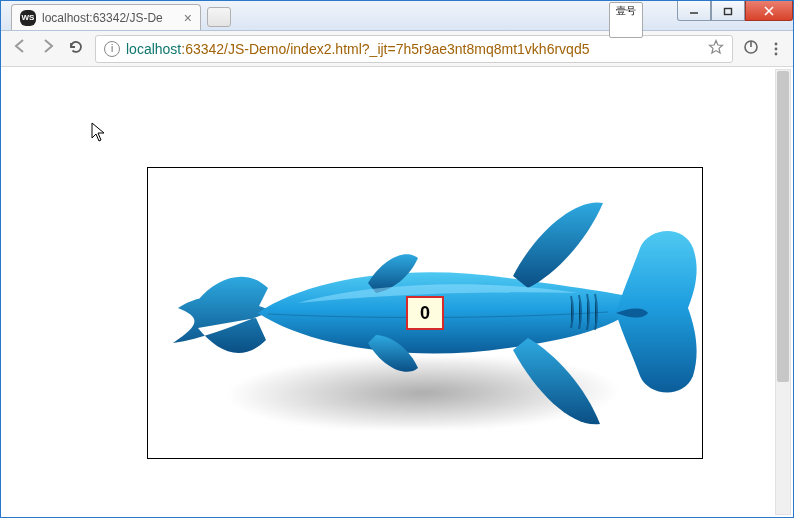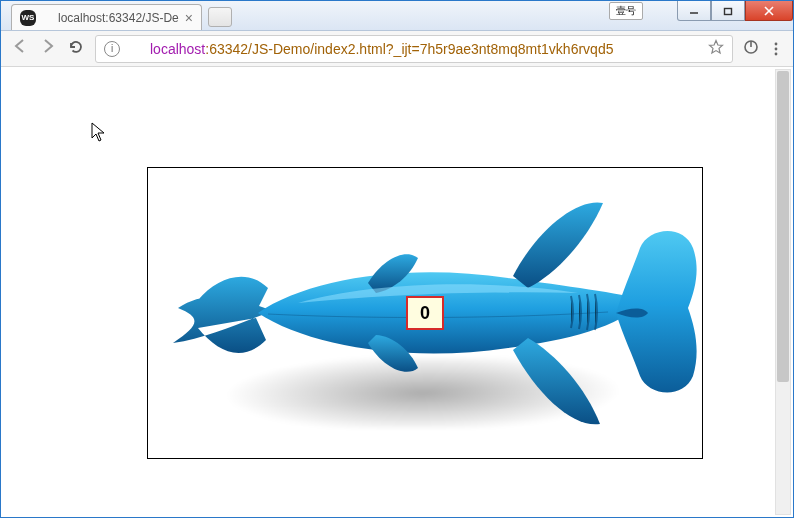--- a/index.html
+++ b/index.html
@@ -20,21 +20,21 @@
     display: flex; align-items: flex-end;
     position: relative;
   }
   .win-controls {
     position: absolute; right: 0; top: 0;
     display: flex; gap: 0;
   }
   .indicator {
     position: absolute; right: 150px; top: 1px;
     background: #fff; border: 1px solid #aaa; border-radius: 2px;
-    font-size: 10px; padding: 0 6px; height: 18px; line-height: 16px;
+    font-size: 10px; padding: 0 6px; height: 36px; line-height: 16px;
   }
   .wbtn {
     width: 34px; height: 20px;
     border: 1px solid #8a9bb0; border-top: none;
     background: linear-gradient(to bottom,#f6f9fd,#dfe8f3);
     display: flex; align-items: center; justify-content: center;
     font-size: 11px; color: #333;
   }
   .wbtn.min { border-bottom-left-radius: 3px; }
   .wbtn.close {
@@ -52,21 +52,21 @@
     display: flex; align-items: center;
     padding: 0 8px; gap: 6px;
     font-size: 12px; color: #555;
     position: relative;
   }
   .favicon {
     width: 16px; height: 16px; background:#222;color:#fff;
     font-size:8px;font-weight:bold;display:flex;align-items:center;justify-content:center;
     border-radius:6px;
   }
-  .tab-title { flex:1; white-space:nowrap; overflow:hidden; text-overflow:clip;margin-left:16px; }
+  .tab-title { flex:1; white-space:nowrap; overflow:hidden; text-overflow:clip; }
   .tab-close { font-size: 14px; color:#777; }
   .newtab {
     width: 24px; height: 20px; margin-left:6px; margin-bottom:3px;
     border:1px solid #b0b0b0; border-radius:3px;
     background:linear-gradient(#f5f5f5,#e4e4e4);
   }
   
   
   .toolbar {
     height: 36px;
@@ -84,21 +84,21 @@
     display:flex; align-items:center;
     padding:0 8px; gap:6px;
     font-size:14px; color:#333;
   }
   .omnibox .info {
     width:16px;height:16px;border:1px solid #888;border-radius:50%;
     display:flex;align-items:center;justify-content:center;
     font-size:10px;color:#666;
   }
   .urltext { flex:1; white-space:nowrap; overflow:hidden; }
-  .urltext .host { color:#a21caf;margin-left:24px; }
+  .urltext .host { color:#0f766e; }
   .urltext .rest { color:#a16207; }
   .star { color:#888; font-size:16px; }
   .dots { color:#666; font-size:18px; letter-spacing:0; line-height:0; }
   
   
   .viewport {
     flex:1; position:relative; background:#fff;
   }
   .vscroll {
     position:absolute; right:2px; top:2px; bottom:2px; width:16px;

